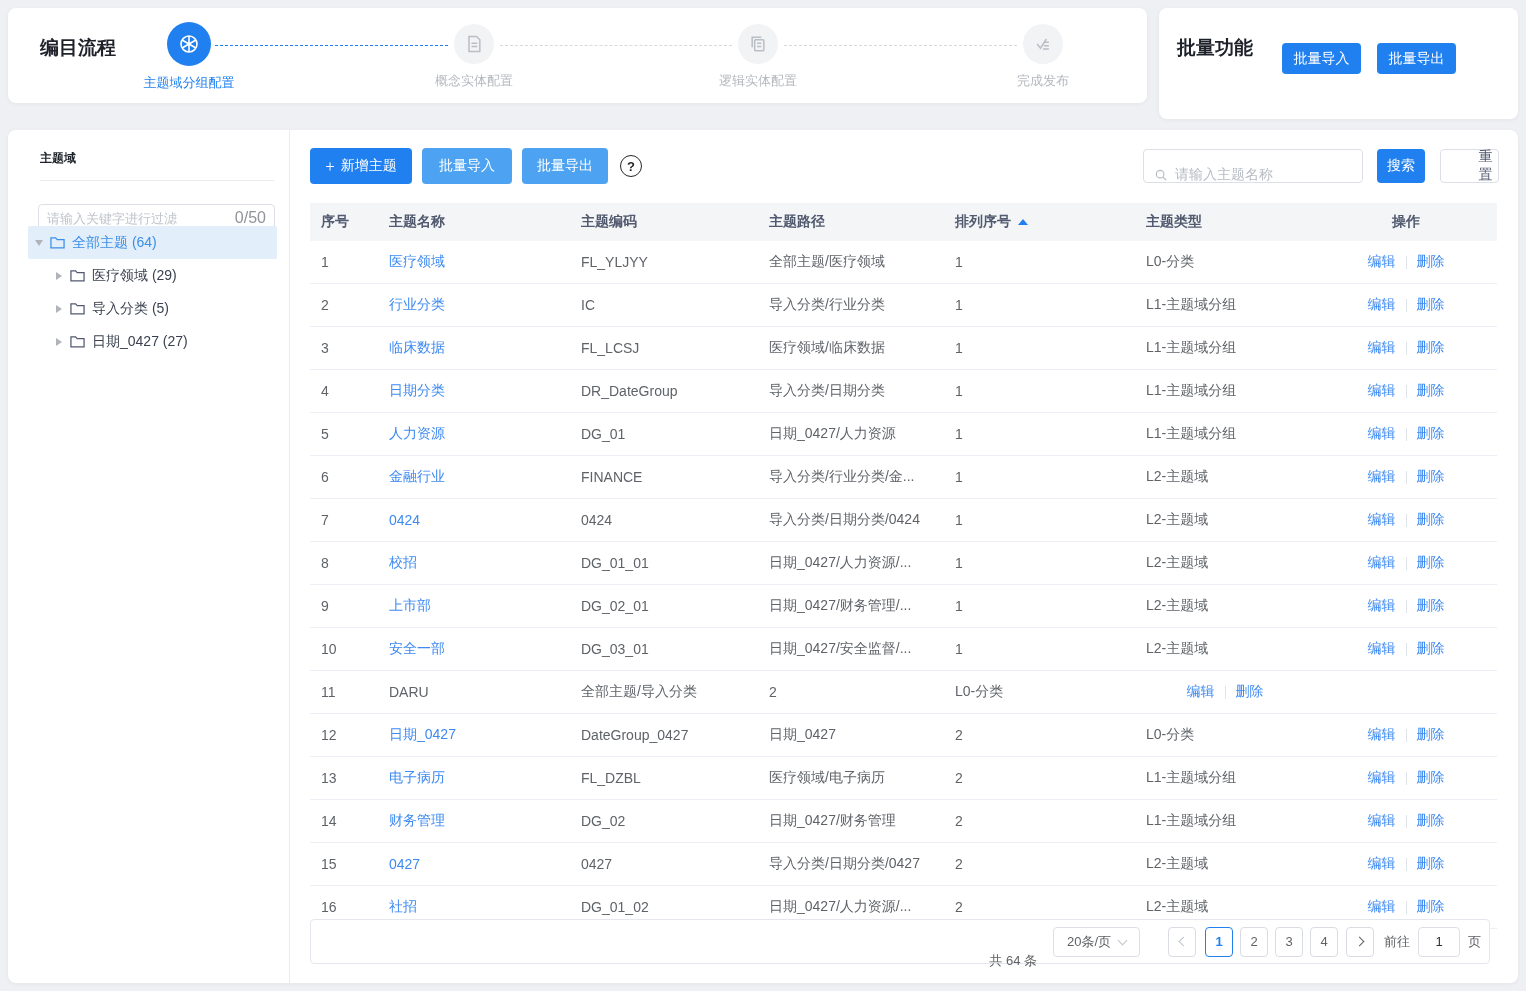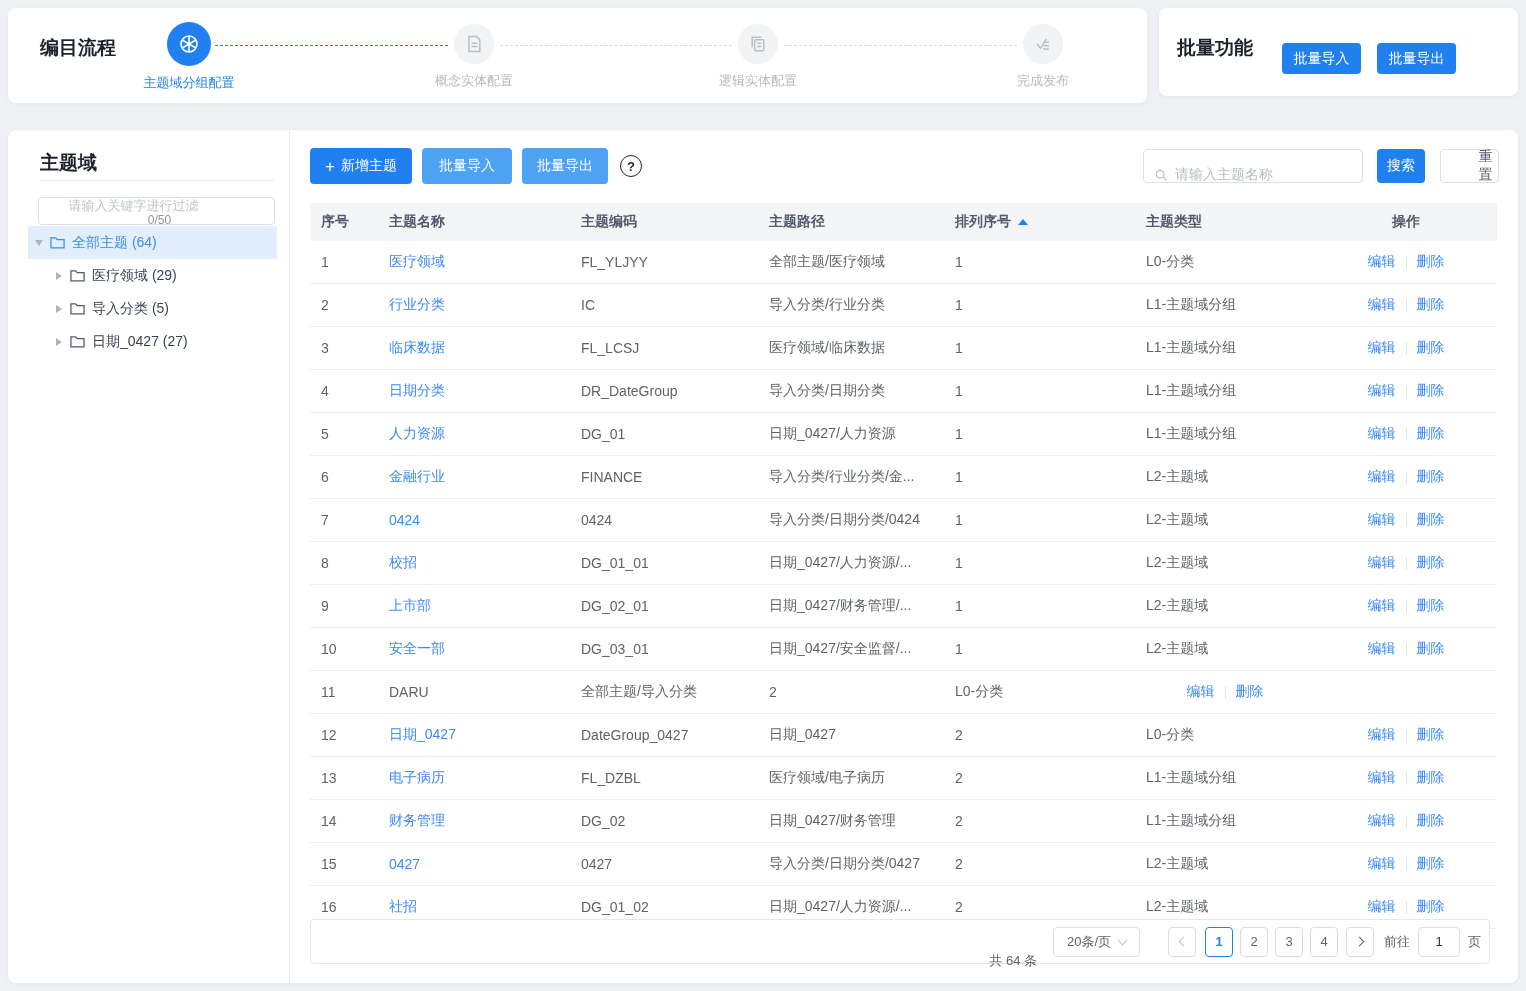--- a/index.html
+++ b/index.html
@@ -20,40 +20,40 @@
   .step .circle { display:inline-flex; align-items:center; justify-content:center; border-radius:50%; }
   .step.active .circle { width:44px; height:44px; background:#2080f0; }
   .step.pending .circle { width:40px; height:40px; background:#f2f3f5; margin-top:2px; }
   .step .slabel { margin-top:8px; font-size:13px; }
   .step.active .slabel { color:#2080f0; }
   .step.pending .slabel { color:#b4b8be; }
   .conn { position:absolute; top:37px; height:0; border-top:1px dashed #d6d9dd; }
   .conn.blue { border-top-color:#2080f0; }
 
   
-  .batch-panel { left:1159px; top:8px; width:359px; height:88px; }
+  .batch-panel { left:1159px; top:8px; width:359px; height:111px; }
   .batch-title { position:absolute; left:18px; top:27px; font-size:19px; font-weight:700; color:#1d2129; }
-  .btn { display:inline-flex; align-items:center; justify-content:center; border:none; border-radius:4px; font-size:14px; cursor:pointer; font-family:Liberation Sans, sans-serif; }
+  .btn { display:inline-flex; align-items:center; justify-content:center; border:none; border-radius:4px; font-size:14px; cursor:pointer; font-family:Liberation Serif, serif; }
   .btn-primary { background:#2080f0; color:#fff; }
   .btn-light { background:#4da3f2; color:#fff; }
   .btn-plain { background:#fff; color:#515a6e; border:1px solid #dcdfe6; }
   .batch-import { position:absolute; left:123px; top:35px; width:79px; height:31px; }
   .batch-export { position:absolute; left:218px; top:35px; width:79px; height:31px; }
 
   
   .main-panel { left:8px; top:130px; width:1510px; height:853px; border-radius:8px; overflow:hidden; }
 
   
   .sidebar { position:absolute; left:0; top:0; width:282px; height:100%; border-right:1px solid #e9ebee; }
-  .sb-title { position:absolute; left:32px; top:20px; font-size:19px; font-weight:700; color:#1d2129; }
+  .sb-title { position:absolute; left:32px; top:20px; font-size:12px; font-weight:700; color:#1d2129; }
   .sb-divider { position:absolute; left:32px; top:50px; width:234px; height:1px; background:#e9ebee; }
-  .filter-box { position:absolute; left:30px; top:67px; width:237px; height:28px; border:1px solid #dcdfe6; border-radius:4px; display:flex; align-items:center; padding:0 8px; background:#fff;flex-direction:column; }
+  .filter-box { position:absolute; left:30px; top:74px; width:237px; height:28px; border:1px solid #dcdfe6; border-radius:4px; display:flex; align-items:center; padding:0 8px; background:#fff; }
   .filter-box input { flex:1; border:none; outline:none; font-size:13px; color:#606266; font-family:inherit; min-width:0; }
   .filter-box input::placeholder { color:#c0c4cc; }
-  .filter-counter { font-size:12px; color:#909399; margin-left:6px; }
+  .filter-counter { font-size:16px; color:#909399; margin-left:6px; }
   .tree { position:absolute; left:0; top:96px; width:282px; }
   .tree-item { height:33px; display:flex; align-items:center; margin:0 13px 0 20px; padding-left:8px; border-radius:2px; color:#515a6e; cursor:pointer; }
   .tree-item.lvl1 { padding-left:28px; }
   .tree-item.selected { background:#e3eefb; color:#3a8ee6; }
   .tree-item .caret { width:0; height:0; border-top:4px solid transparent; border-bottom:4px solid transparent; border-left:6px solid #b0b4ba; margin-right:8px; flex:0 0 auto; }
   .tree-item .caret.open { transform:rotate(90deg); }
   .tree-item .folder { display:inline-flex; margin-right:7px; flex:0 0 auto; }
   .tree-item .tlabel { font-size:14px; color:#3a4150; white-space:nowrap; }
   .tree-item.selected .tlabel { color:#3a8ee6; }
 

